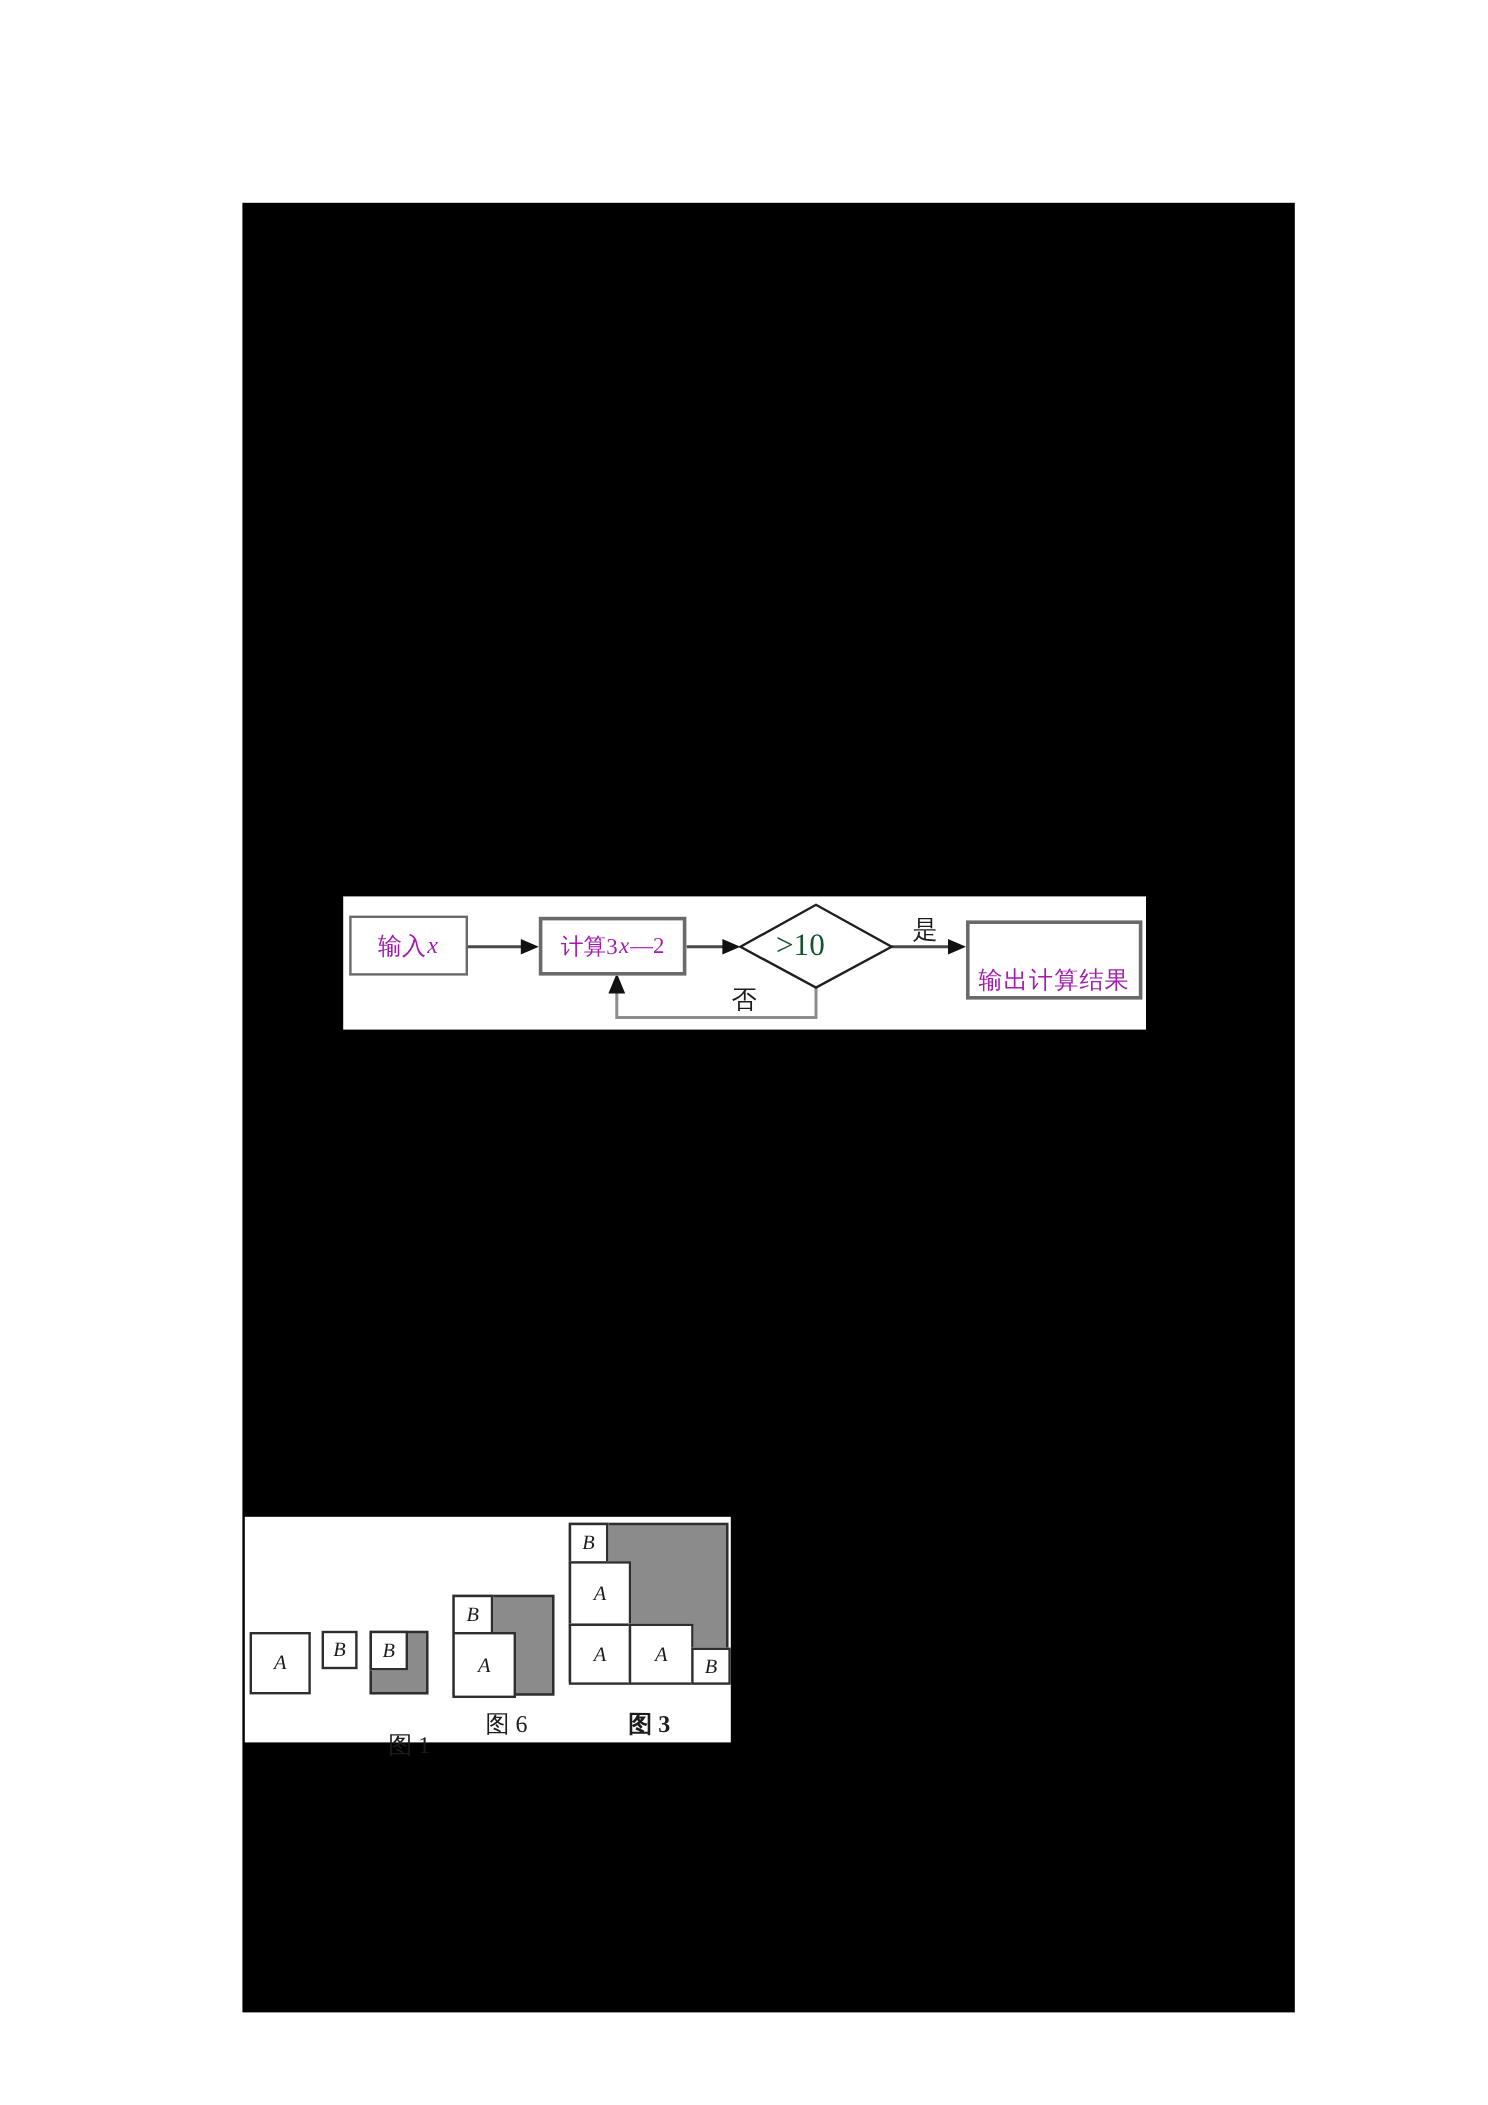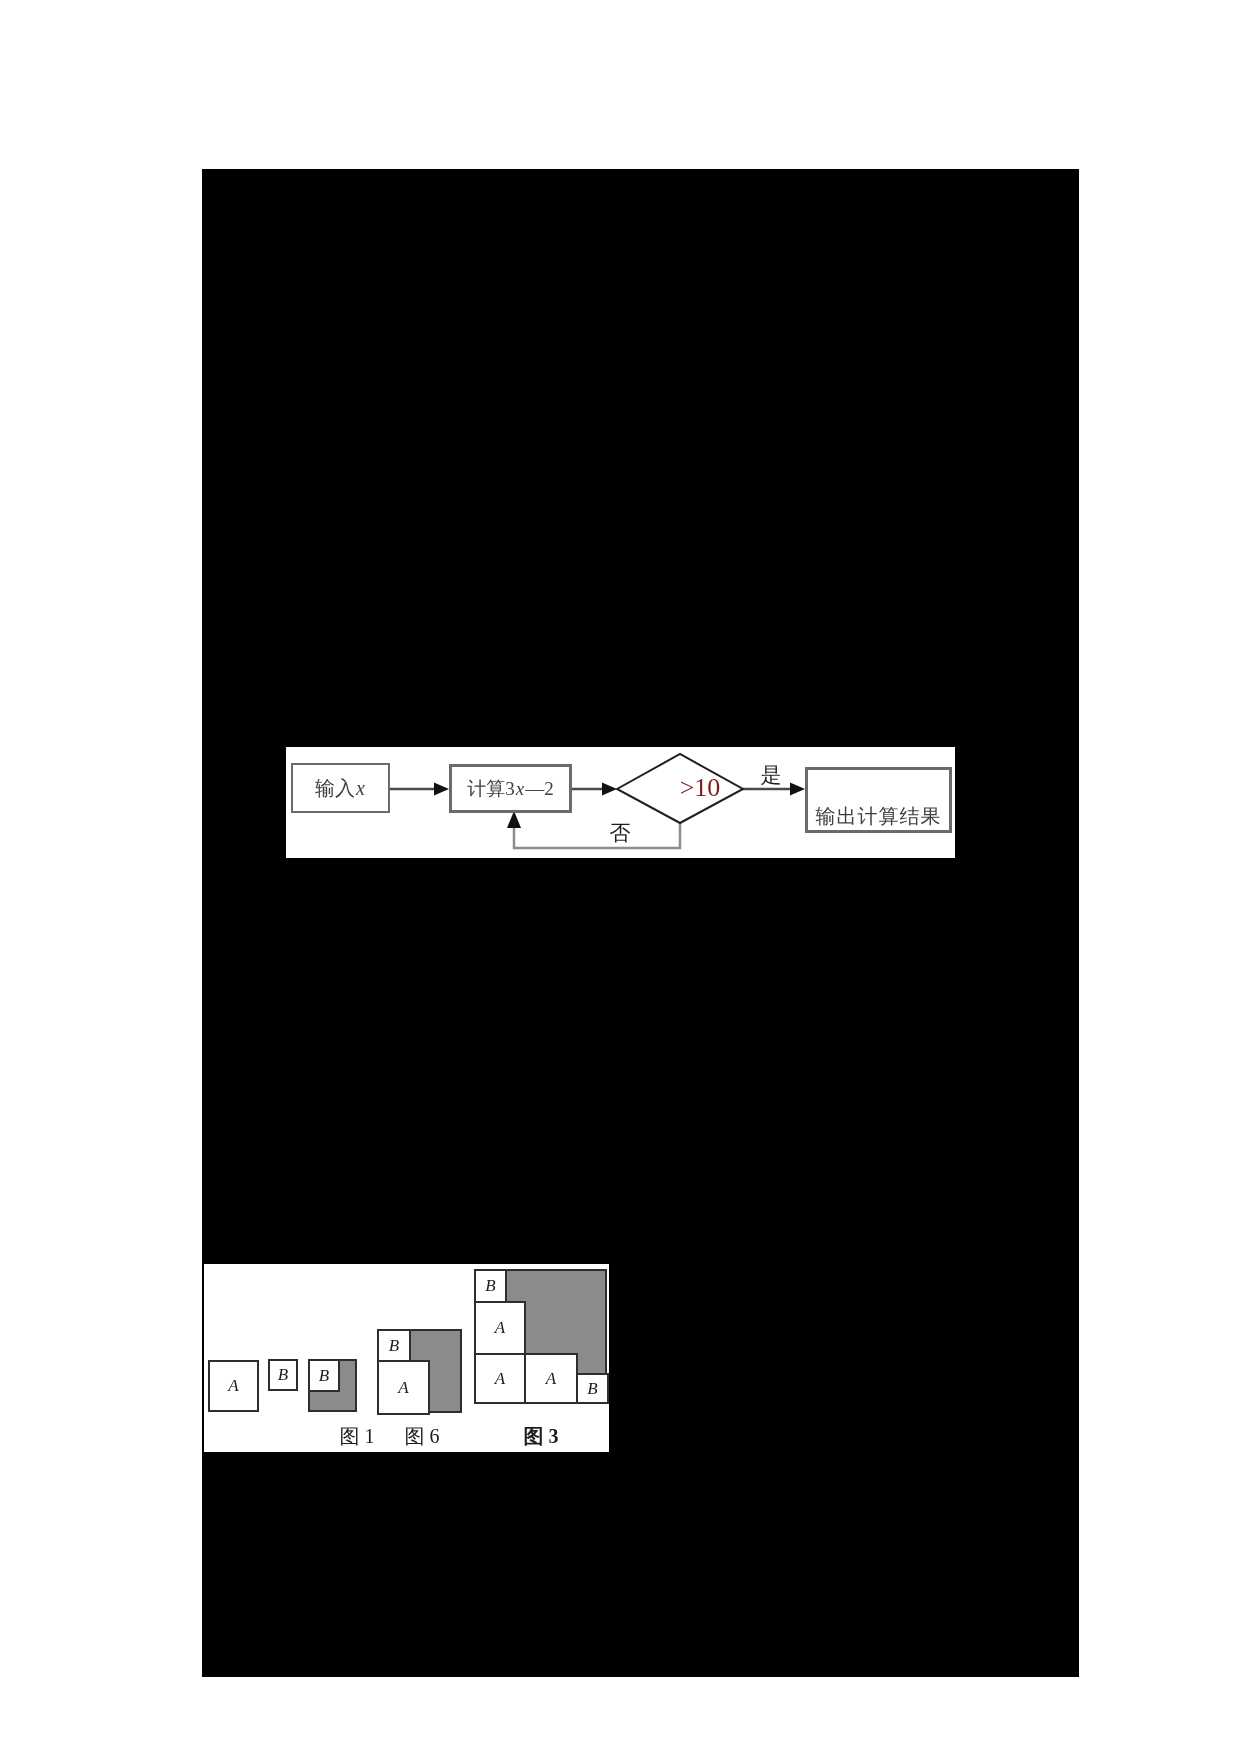--- a/index.html
+++ b/index.html
@@ -5,26 +5,26 @@
   * { margin:0; padding:0; box-sizing:border-box; }
   body { background:#ffffff; font-family:"Liberation Serif", serif; }
   .page { position:relative; width:1240px; height:1754px; background:#ffffff; overflow:hidden; }
 
   
   .redaction { position:absolute; left:202px; top:169px; width:877px; height:1508px; background:#000000; }
 
   
   .flow-strip { position:absolute; left:286px; top:747px; width:669px; height:111px; background:#ffffff; }
   .flow-svg { position:absolute; left:0; top:0; width:669px; height:111px; }
-  .fbox { position:absolute; background:#ffffff; border:2px solid #6a6a6a; display:flex; align-items:center; justify-content:center; font-size:20px; color:#404040; white-space:nowrap; }
+  .fbox { position:absolute; background:#ffffff; border:2px solid #6a6a6a; display:flex; align-items:center; justify-content:center; font-size:20px; color:#a21caf; white-space:nowrap; }
   .fbox .var { font-style:italic; padding:0 1px; }
   .box-input   { left:5px;   top:16px; width:99px;  height:50px; }
   .box-compute { left:163px; top:17px; width:123px; height:49px; border-width:3px; font-size:19px;font-family:Liberation Serif, serif; }
   .box-output  { left:519px; top:20px; width:147px; height:66px; border-width:3px; font-size:20px; letter-spacing:1px;align-items:flex-end; }
-  .decision-text { position:absolute; left:364px; top:26px; width:100px; text-align:center; font-size:26px; color:#7f1d1d; }
+  .decision-text { position:absolute; left:331px; top:26px; width:100px; text-align:center; font-size:26px; color:#14532d; }
   .lbl { position:absolute; font-size:21px; color:#1c1c1c; }
   .lbl-yes { left:468px; top:14px; width:34px; text-align:center; }
   .lbl-no  { left:317px; top:72px; width:34px; text-align:center; }
 
   
   .fig-panel { position:absolute; left:204px; top:1264px; width:405px; height:188px; background:#ffffff; }
   .sq { position:absolute; background:#ffffff; border:2px solid #2e2e2e; display:flex; align-items:center; justify-content:center; font-style:italic; font-size:17px; color:#1c1c1c; }
   .comp { position:absolute; background:#8b8b8b; border:2px solid #2e2e2e; }
   .sq-a1 { left:4px;  top:96px; width:51px; height:52px; }
   .sq-b1 { left:64px; top:95px; width:30px; height:32px; }
@@ -34,21 +34,21 @@
   .comp .sq { margin:-2px 0 0 -2px; } 
   .c1-b { left:0; top:0; width:32px; height:33px; }
   .c2-b { left:0; top:0; width:34px; height:33px; }
   .c2-a { left:0; top:31px; width:53px; height:55px; }
   .c3-b-top { left:0; top:0; width:33px; height:34px; }
   .c3-a-top { left:0; top:32px; width:52px; height:54px; }
   .c3-a-bl  { left:0; top:84px; width:52px; height:51px; }
   .c3-a-bm  { left:50px; top:84px; width:54px; height:51px; }
   .c3-b-br  { left:102px; top:104px; width:33px; height:31px; }
   .caption { position:absolute; top:159px; width:70px; text-align:center; font-size:20px; color:#1c1c1c; }
-  .cap1 { left:118px; } .cap2 { left:183px; } .cap3 { left:302px;font-weight:bold; }
+  .cap1 { left:102px;margin-top:18px; } .cap2 { left:183px; } .cap3 { left:302px;font-weight:bold; }
 </style>
 </head>
 <body>
 
 <div class="page">
 
   <div class="redaction"></div>
 
   <div class="flow-strip">
     <svg class="flow-svg" viewBox="0 0 669 111">

